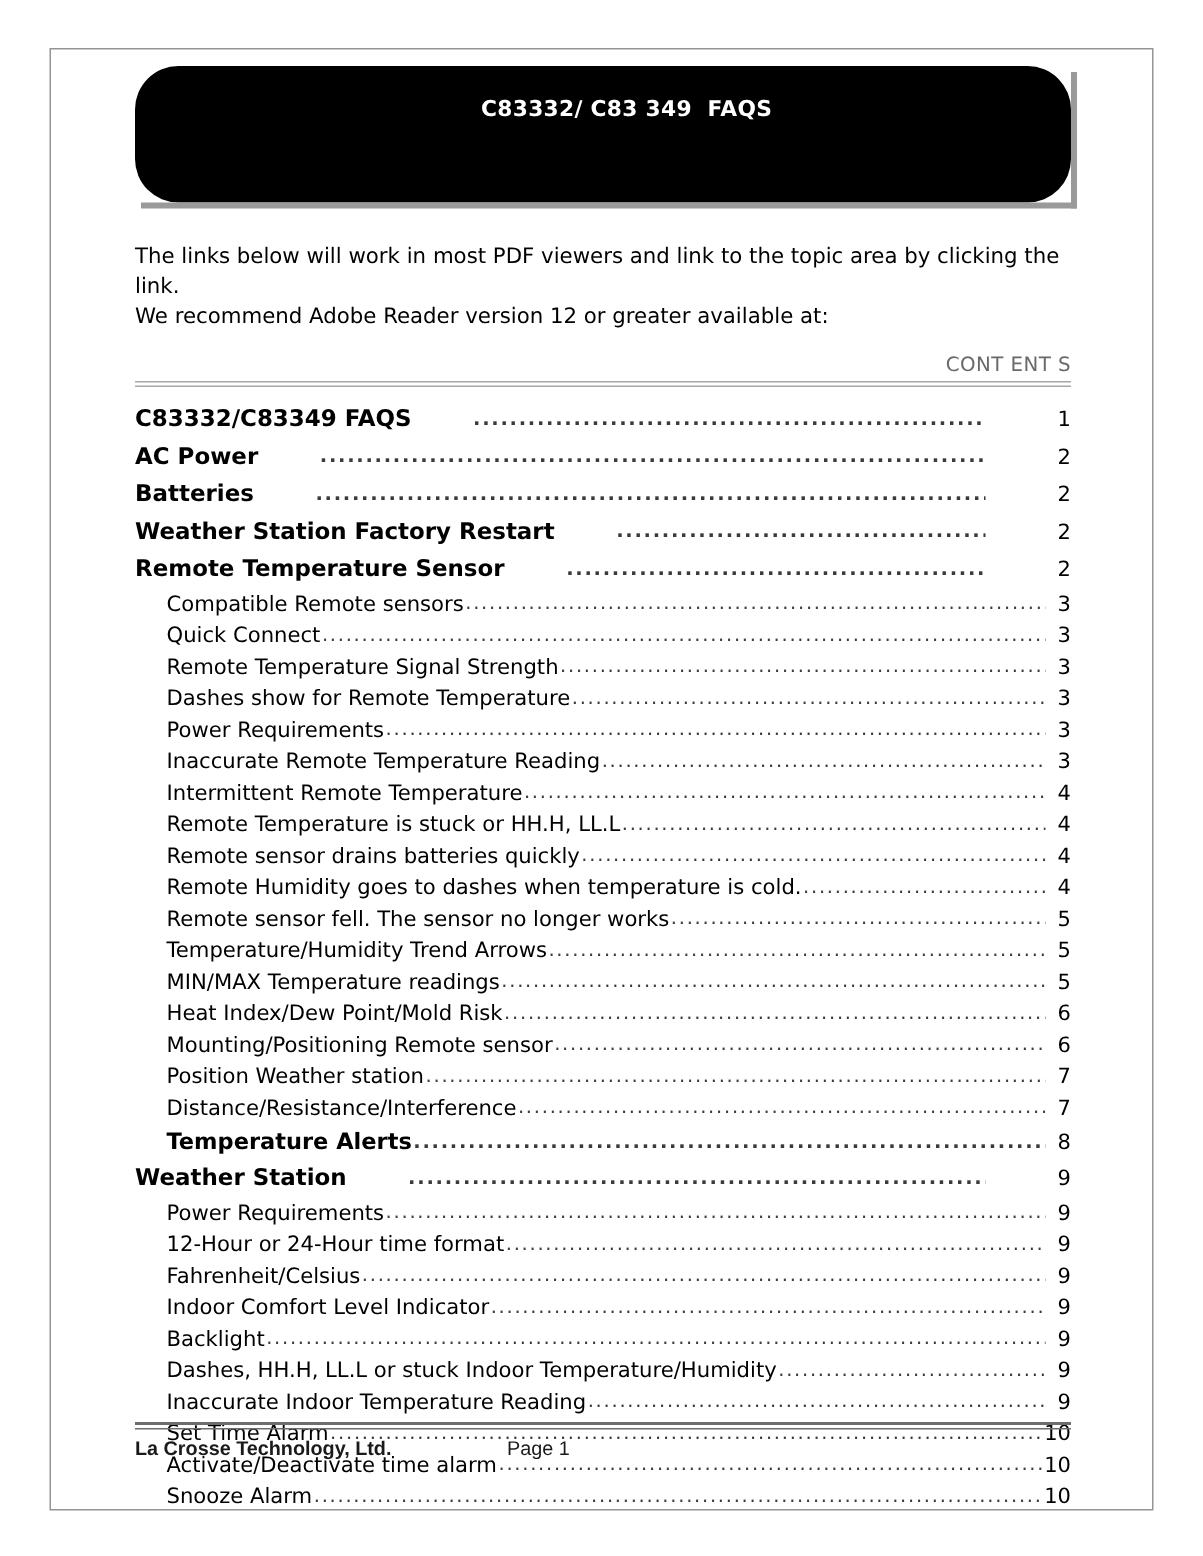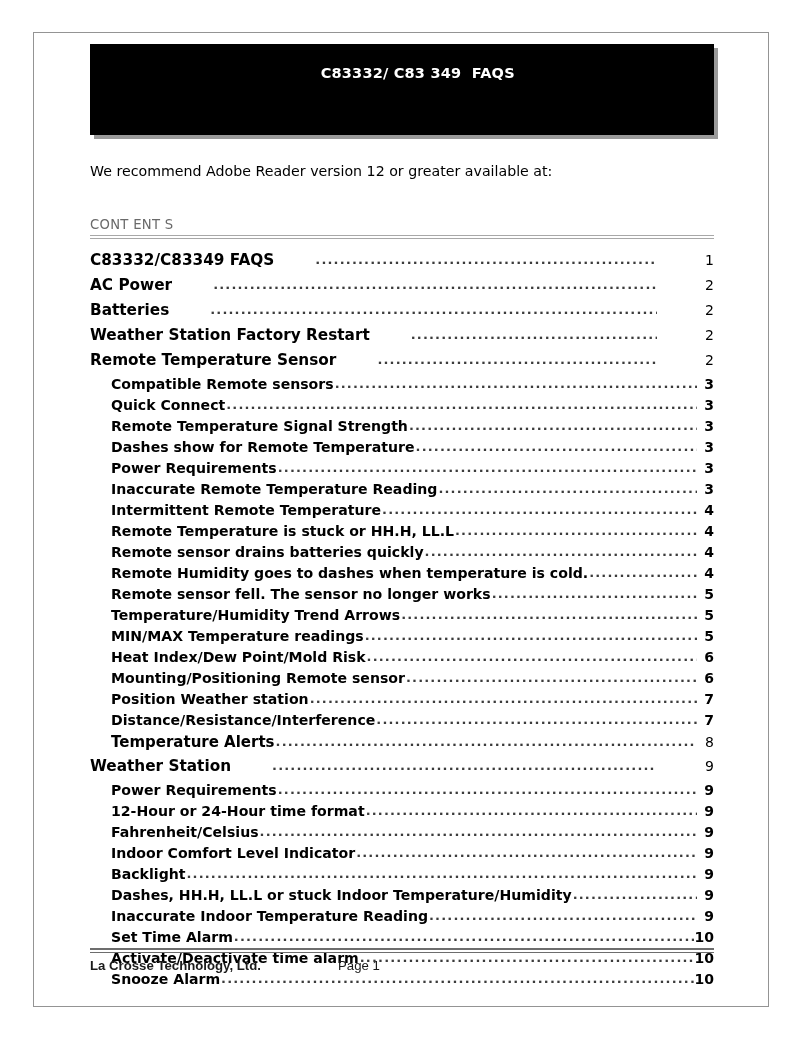--- a/index.html
+++ b/index.html
@@ -38,20 +38,21 @@
   .title-bar {
     background: #000000;
     color: #ffffff;
     text-align: center;
     font-weight: bold;
     font-size: 14.5px;
     letter-spacing: .2px;
     padding: 5px 0 6px 0;
     position: relative;
     white-space: pre;
+    border-radius: 29px;
   }
   .title-bar .shadow {
     position: absolute;
     left: 4px;
     right: -4px;
     bottom: -4px;
     height: 4px;
     background: #9a9a9a;
   }
   .title-bar .shadow-r {
@@ -70,22 +71,22 @@
     line-height: 20px;
     color: #000000;
   }
   .intro .link {
     color: #2437d8;
     text-decoration: none;
   }
 
   
   .contents-head {
-    margin-top: 36px;
-    text-align: left;
+    margin-top: 15px;
+    text-align: right;
     color: #6a6a6a;
     font-size: 13.2px;
     letter-spacing: .3px;
     white-space: pre;
   }
   .rule-double {
     margin-top: 3px;
     height: 4px;
     border-top: 1px solid #a8a8a8;
     border-bottom: 1px solid #a8a8a8;
@@ -126,21 +127,21 @@
     padding: 0 0 0 0;
     height: 25px;
     align-items: baseline;
     gap: 40px;
   }
   .lvl1 .pageno { font-weight: normal; font-size: 14px; }
 
   
   .lvl2 {
     font-size: 14.1px;
-    font-weight: bold;
+    font-weight: normal;
     padding-left: 21px;
     height: 21px;
   }
   .lvl2 .pageno { font-size: 14px; }
 
   
   .lvl2.bold { font-weight: bold; font-size: 15px; height: 24px; }
   .lvl2.bold .pageno { font-weight: normal; font-size: 14px; }
 
   
@@ -174,20 +175,21 @@
 
   <div id="content">
 
     <div class="title-bar">
       <span>C83332/ C83 349  FAQS</span>
       <span class="shadow"></span>
       <span class="shadow-r"></span>
     </div>
 
     <div class="intro">
+      <div>The links below will work in most PDF viewers and link to the topic area by clicking the link.</div>
       <div>We recommend Adobe Reader version 12 or greater available at:</div>
     </div>
 
     <div class="contents-head">CONT ENT S</div>
     <div class="rule-double"></div>
 
     <div class="toc" id="toc-list">
         <div class="toc-row lvl1"><span class="label">C83332/C83349 FAQS</span><span class="leader">................................................................................................................................................................................................................................................................................................................................................................................................................</span><span class="pageno">1</span></div>
         <div class="toc-row lvl1"><span class="label">AC Power</span><span class="leader">................................................................................................................................................................................................................................................................................................................................................................................................................</span><span class="pageno">2</span></div>
         <div class="toc-row lvl1"><span class="label">Batteries</span><span class="leader">................................................................................................................................................................................................................................................................................................................................................................................................................</span><span class="pageno">2</span></div>

